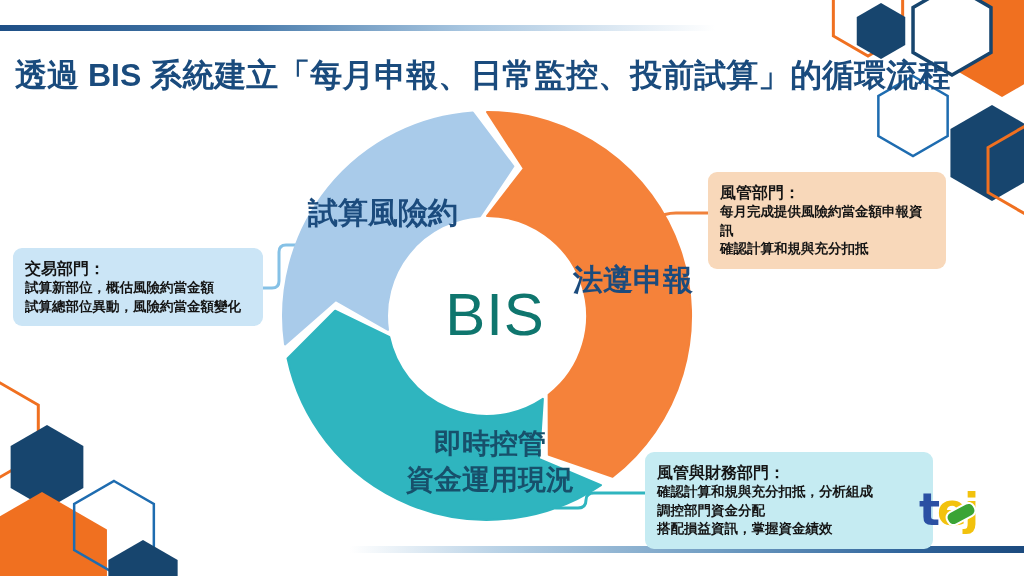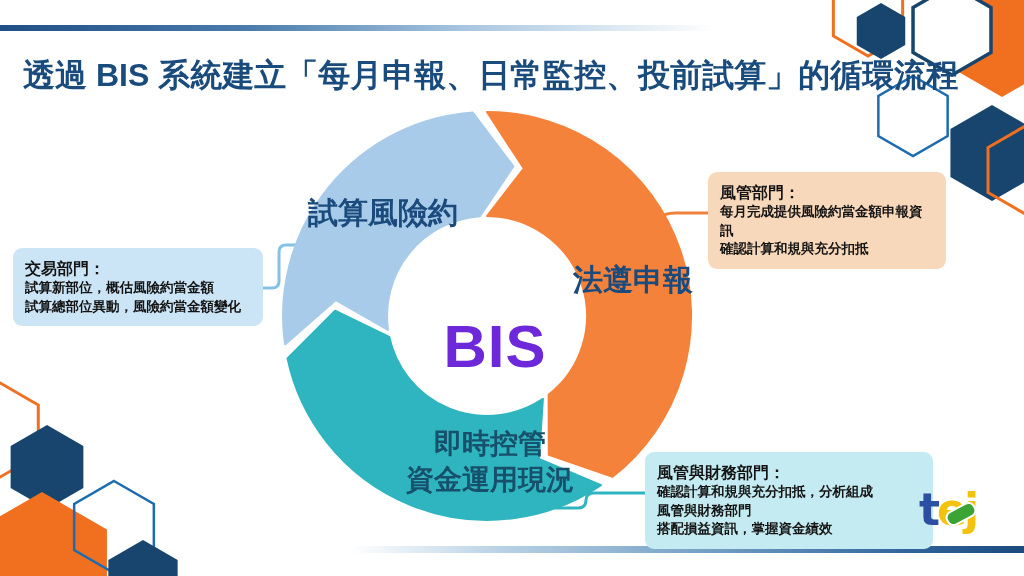--- a/index.html
+++ b/index.html
@@ -11,29 +11,29 @@
   .top-line{
     position:absolute;left:0;top:25px;width:715px;height:6px;
     background:linear-gradient(to right,#1e4f86 0%,#4a7cac 35%,#a8c6e0 65%,rgba(255,255,255,0) 100%);
   }
   .bottom-line{
     position:absolute;left:350px;top:546px;width:674px;height:7px;
     background:linear-gradient(to right,rgba(255,255,255,0) 0%,#b9d2e6 22%,#6f9cc2 55%,#31659c 82%,#1b4a7e 100%);
   }
   .title{
     position:absolute;left:15px;top:54px;width:1000px;
-    font-size:32px;font-weight:bold;color:#1A4B7D;white-space:nowrap;z-index:6;margin-left:8px;
+    font-size:32px;font-weight:bold;color:#1A4B7D;white-space:nowrap;z-index:6;
   }
   .arc-label{position:absolute;font-weight:bold;color:#1B4B7D;text-align:center;z-index:5;}
   .lbl-plan{left:283px;top:194px;width:200px;font-size:30px;line-height:38px;}
   .lbl-report{left:563px;top:262px;width:140px;font-size:30px;line-height:36px;}
   .lbl-monitor{left:388px;top:426px;width:204px;font-size:28px;line-height:36px;color:#17506B;}
   .bis{
     position:absolute;left:425px;top:280px;width:140px;text-align:center;
-    font-size:60px;font-weight:bold;color:#6d28d9;letter-spacing:1px;z-index:5;margin-top:32px;
+    font-size:60px;font-weight:normal;color:#0f766e;letter-spacing:1px;z-index:5;
   }
   .callout{
     position:absolute;border-radius:9px;padding:10px 12px;color:#141414;z-index:6;
     box-sizing:border-box;
   }
   .callout .c-title{font-size:16px;font-weight:bold;line-height:21px;}
   .callout .c-line{font-size:13.5px;line-height:18.5px;font-weight:bold;}
   .co-trading{left:13px;top:248px;width:250px;background:#CBE5F6;}
   .co-risk{left:708px;top:172px;width:238px;background:#F8D8BA;}
   .co-riskfin{left:645px;top:452px;width:288px;background:#C5EBF2;}
@@ -118,21 +118,21 @@
 
   <div class="callout co-risk">
     <div class="c-title">風管部門：</div>
     <div class="c-line">每月完成提供風險約當金額申報資訊</div>
     <div class="c-line">確認計算和規與充分扣抵</div>
   </div>
 
   <div class="callout co-riskfin">
     <div class="c-title">風管與財務部門：</div>
     <div class="c-line">確認計算和規與充分扣抵，分析組成</div>
-    <div class="c-line">風管與財務部門</div>
+    <div class="c-line">調控部門資金分配</div>
     <div class="c-line">搭配損益資訊，掌握資金績效</div>
   </div>
 
   <div class="logo">
     <span class="l-t">t</span><span class="l-e">e</span><span class="l-j">j</span>
     <span class="pill"></span>
   </div>
 
 </div>
 

